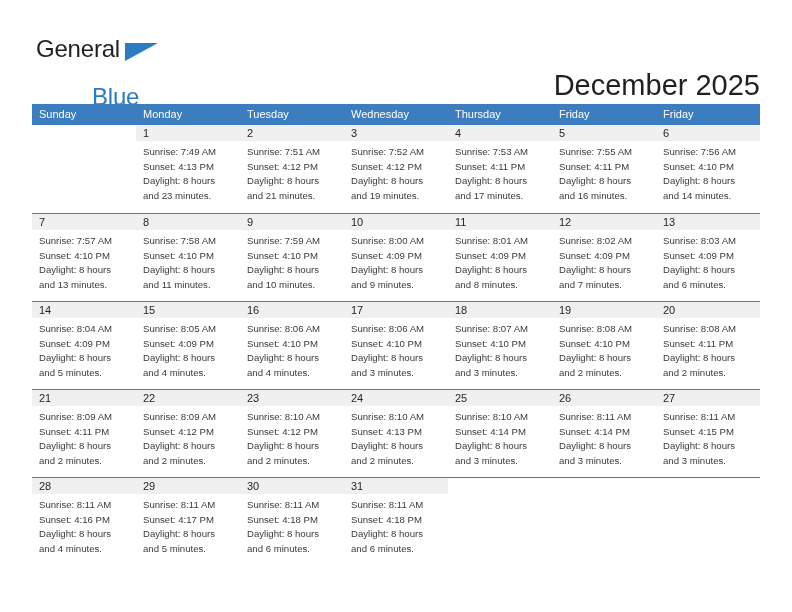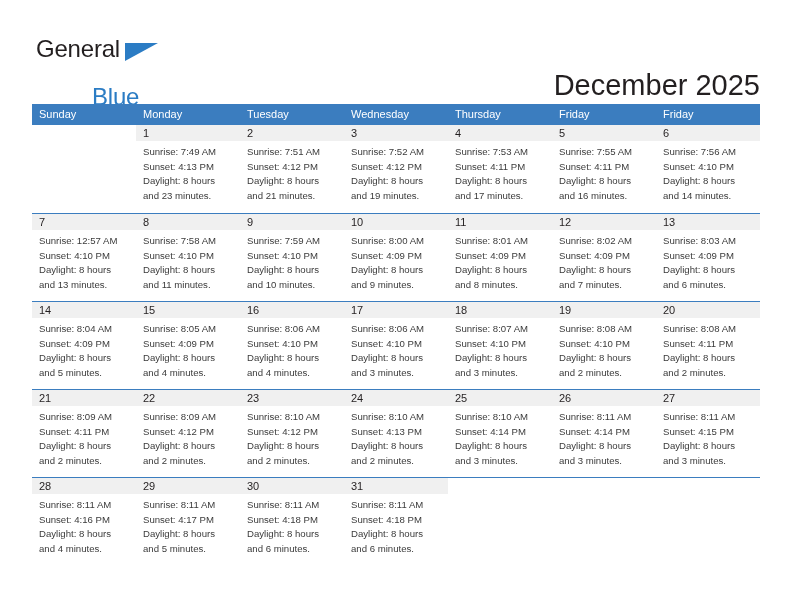--- a/index.html
+++ b/index.html
@@ -253,21 +253,21 @@
               <div class="info-line">and 14 minutes.</div>
             </div>
           </div>
         </div>
         <div class="week">
           <div class="cell filled">
             <div class="daynum-band">
               <span class="daynum">7</span>
             </div>
             <div class="cell-body">
-              <div class="info-line">Sunrise: 12:57 AM</div>
+              <div class="info-line">Sunrise: 7:57 AM</div>
               <div class="info-line">Sunset: 4:10 PM</div>
               <div class="info-line">Daylight: 8 hours</div>
               <div class="info-line">and 13 minutes.</div>
             </div>
           </div>
           <div class="cell filled">
             <div class="daynum-band">
               <span class="daynum">8</span>
             </div>
             <div class="cell-body">

